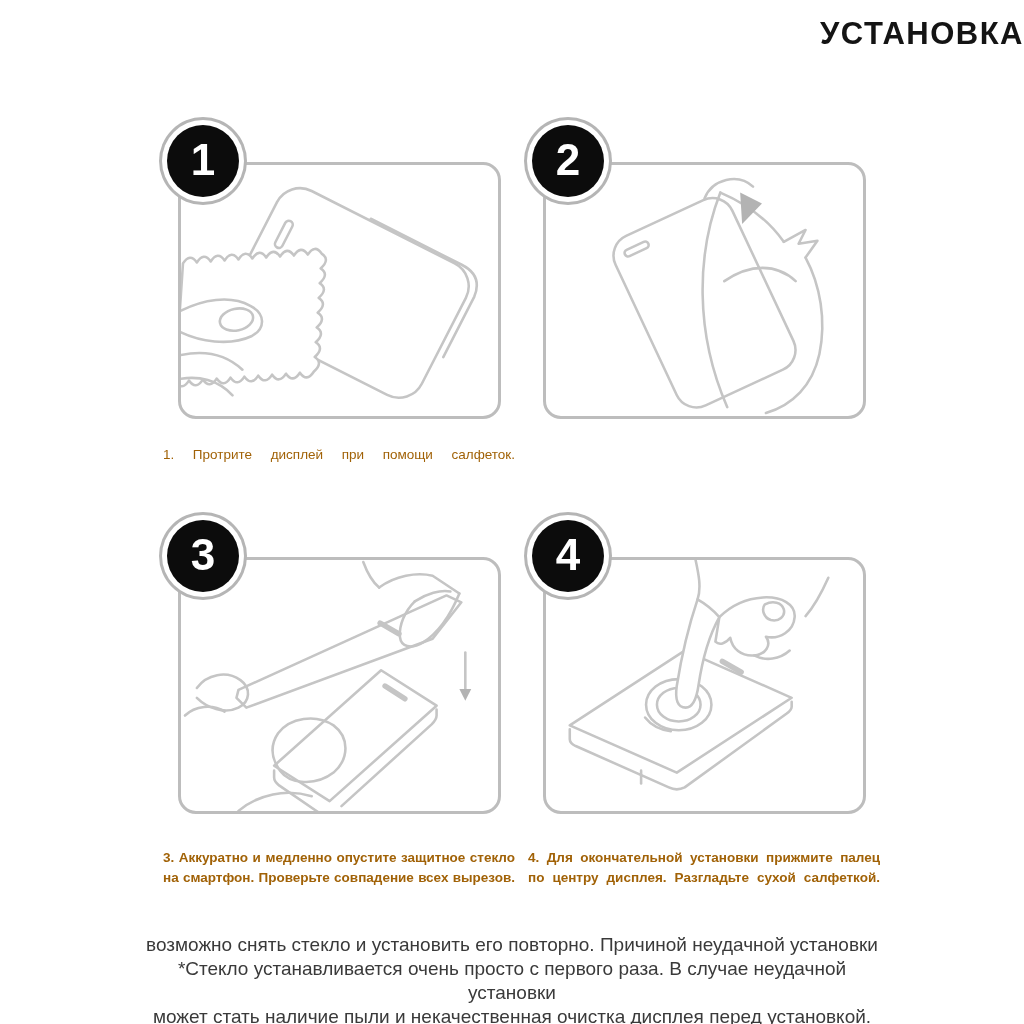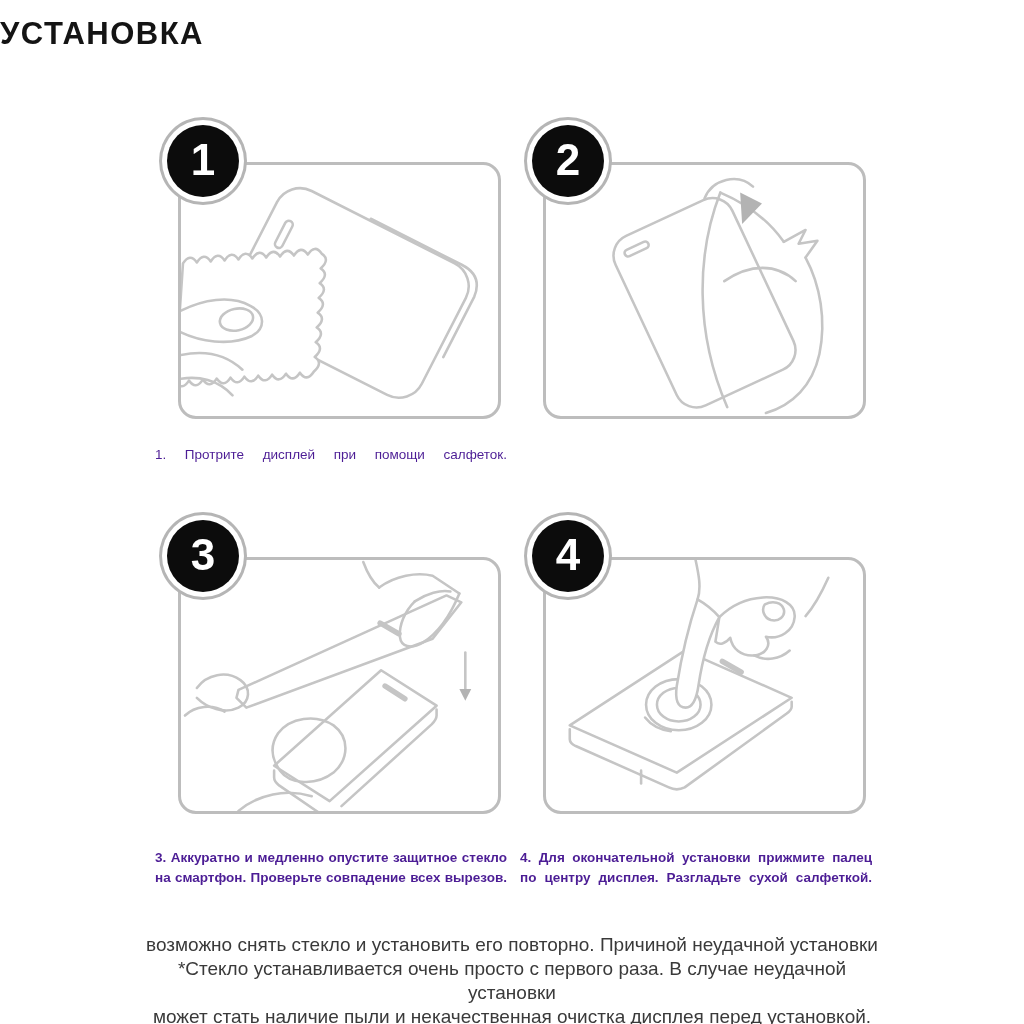--- a/index.html
+++ b/index.html
@@ -1,32 +1,32 @@
 <!DOCTYPE html>
 <html><head>
 <meta charset="utf-8">
 <style>
   html,body{margin:0;padding:0;background:#fff;}
   .page{position:relative;width:1024px;height:1024px;background:#ffffff;overflow:hidden;
         font-family:"Liberation Sans","DejaVu Sans",sans-serif;}
-  .title{position:absolute;top:16px;left:0;width:1024px;text-align:left;
+  .title{position:absolute;top:16px;left:0;width:1024px;text-align:right;
          font-size:31px;font-weight:700;letter-spacing:1.5px;color:#141414;}
   .step-card{position:absolute;width:352px;height:380px;}
   .card-1{left:155px;top:117px;}
   .card-2{left:520px;top:117px;}
   .card-3{left:155px;top:512px;}
   .card-4{left:520px;top:512px;}
   .frame{position:absolute;left:23px;top:45px;width:317px;height:251px;
          border:3px solid #bdbdbd;border-radius:18px;overflow:hidden;background:#fff;}
   .frame svg{display:block;width:100%;height:100%;}
   .badge{position:absolute;left:12px;top:8px;width:72px;height:72px;border-radius:50%;
          background:#0c0c0c;box-shadow:0 0 0 5px #ffffff,0 0 0 8px #b5b5b5;
          display:flex;align-items:center;justify-content:center;z-index:2;}
   .badge-num{color:#ffffff;font-size:44px;font-weight:700;line-height:1;padding-bottom:3px;}
-  .caption{position:absolute;left:0;width:352px;color:#4c1d95;font-size:13.5px;line-height:20px;}
+  .caption{position:absolute;left:8px;width:352px;color:#a16207;font-size:13.5px;line-height:20px;}
   .card-1 .caption,.card-2 .caption{top:328px;}
   .card-3 .caption,.card-4 .caption{top:336px;font-weight:bold;}
   .cap-line{text-align:justify;text-align-last:justify;white-space:nowrap;}
   .footnote{position:absolute;left:139px;top:933px;width:746px;text-align:center;
             color:#3a3a3a;font-size:19px;line-height:24px;}
   
   svg .ln{stroke:#c5c5c5;stroke-width:2.6;fill:none;stroke-linecap:round;stroke-linejoin:round;}
   svg .fillw{fill:#ffffff;}
   svg .slot{stroke:#c5c5c5;stroke-width:5.5;stroke-linecap:round;fill:none;}
   svg .solid{fill:#b3b3b3;stroke:none;}

